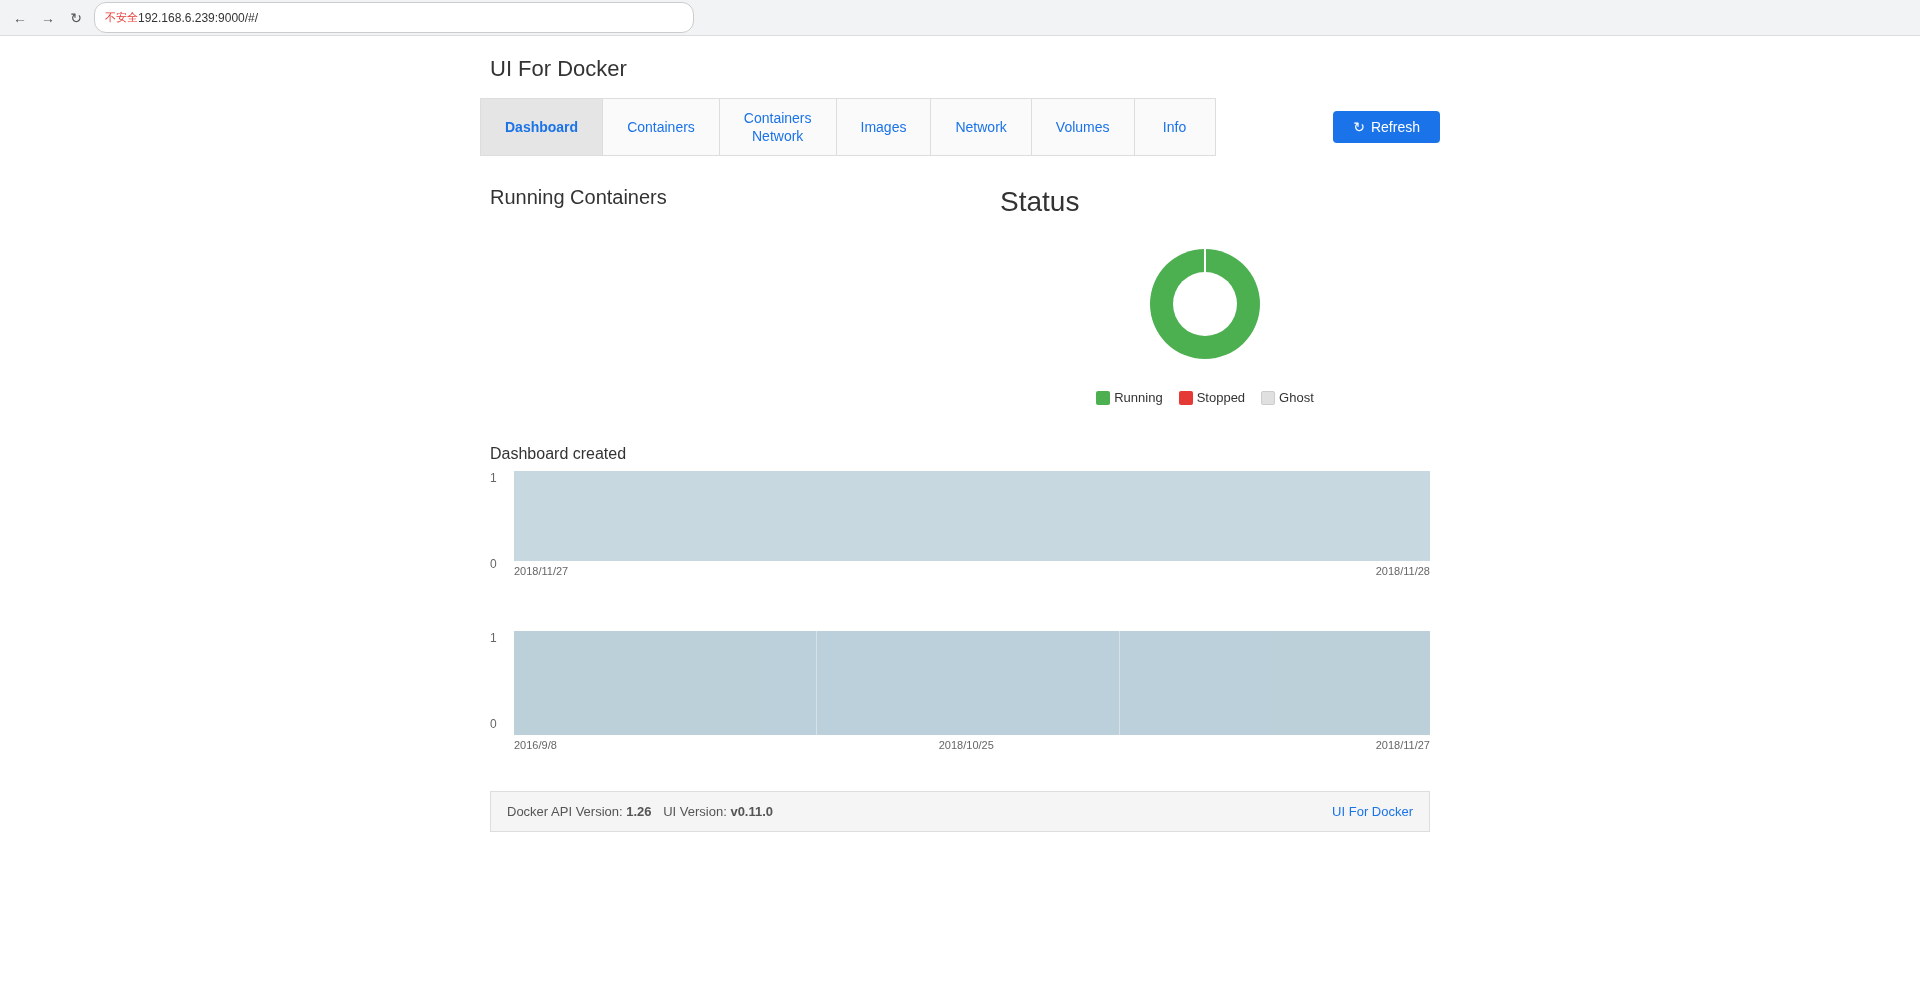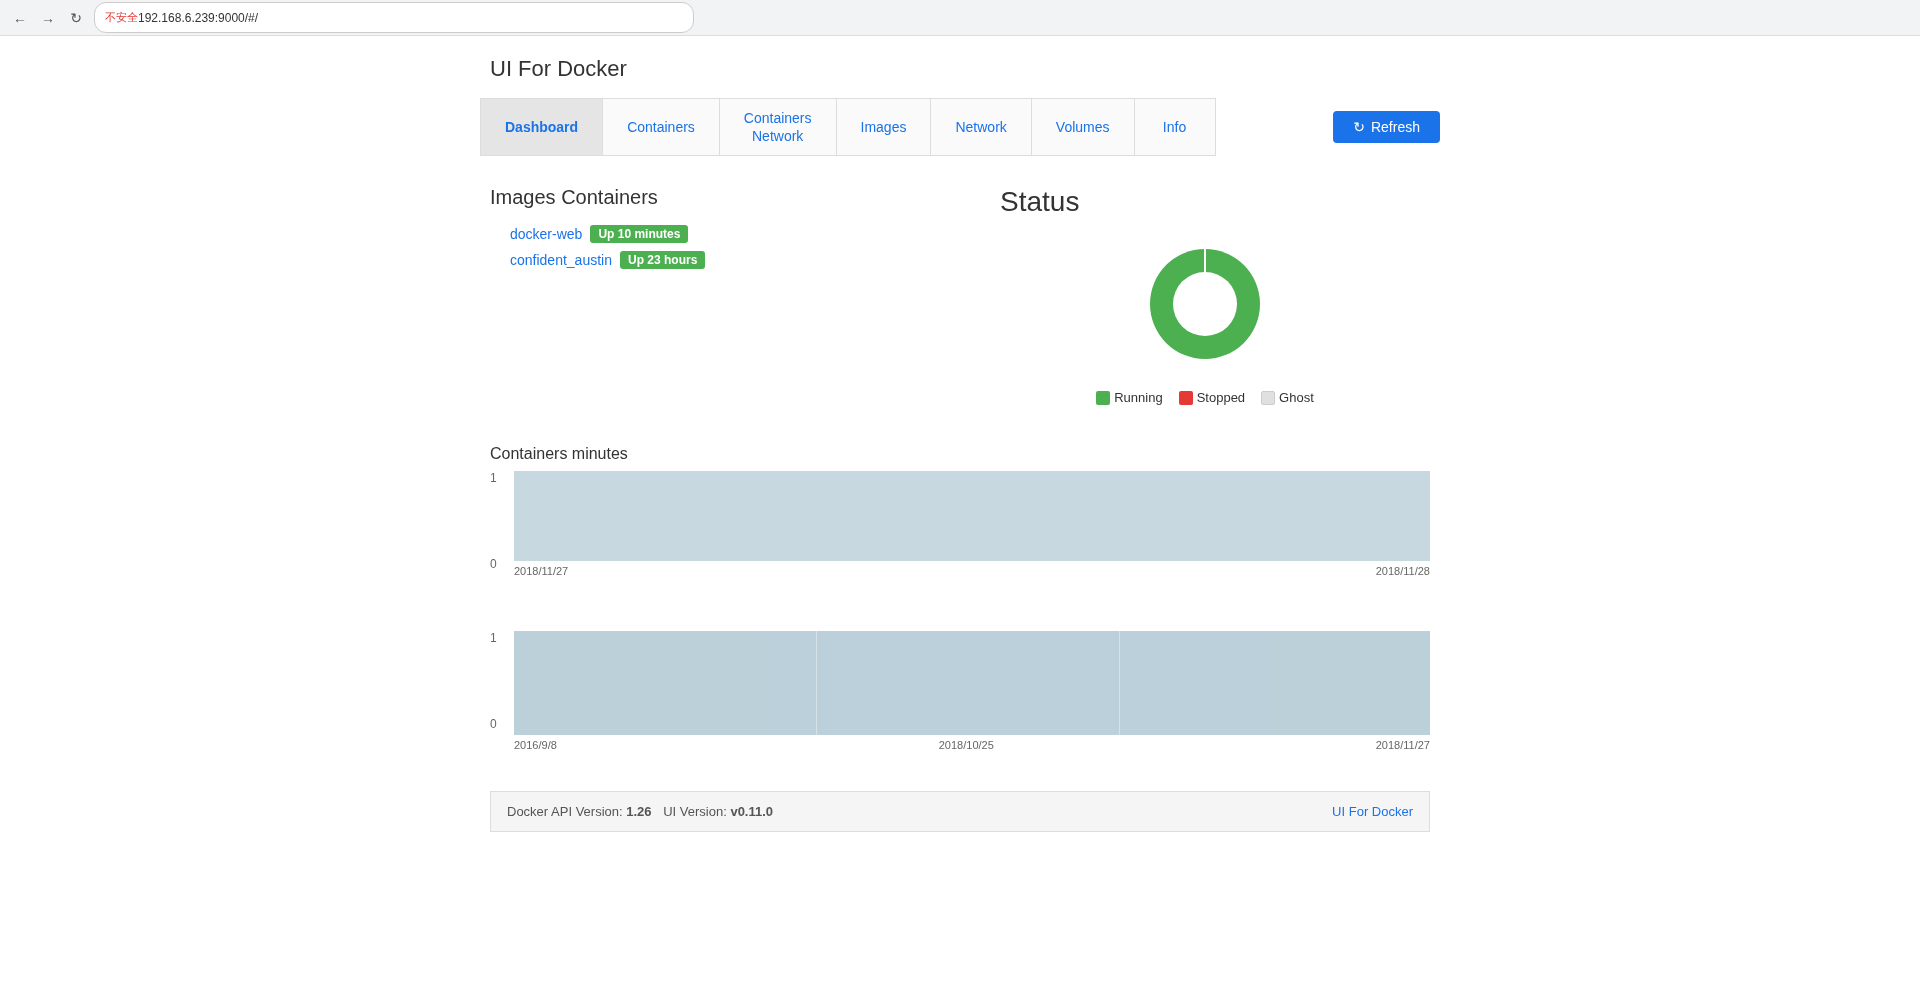--- a/index.html
+++ b/index.html
@@ -285,31 +285,21 @@
       </nav>
       <button class="refresh-btn">
         <span>↻</span>
         <span>Refresh</span>
       </button>
     </div>
 
     <div class="content-area">
 
       <div class="running-containers">
-        <h2 class="section-title">Images Containers</h2>
-        <ul class="container-list">
-          <li>
-            <a class="container-link" href="#">docker-web</a>
-            <span class="badge badge-green">Up 10 minutes</span>
-          </li>
-          <li>
-            <a class="container-link" href="#">confident_austin</a>
-            <span class="badge badge-green">Up 23 hours</span>
-          </li>
-        </ul>
+        <h2 class="section-title">Running Containers</h2>
       </div>
 
       <div class="status-section">
         <h2 class="section-title status-title">Status</h2>
         <div class="donut-container">
 
           <svg class="donut-chart" viewBox="0 0 140 140">
 
             <circle cx="70" cy="70" r="55" fill="#4caf50"></circle>
 
@@ -332,21 +322,21 @@
               <span>Ghost</span>
             </div>
           </div>
         </div>
       </div>
     </div>
 
     <div class="charts-section">
 
       <div class="chart-block">
-        <h3 class="chart-title">Containers minutes</h3>
+        <h3 class="chart-title">Dashboard created</h3>
         <div class="chart-area">
           <div class="chart-y-labels">
             <span>1</span>
             <span>0</span>
           </div>
           <div class="chart-body">
             <div class="chart-bar-area" style="background: #b0c8d4; height: 90px; flex: none;"></div>
             <div class="chart-x-labels">
               <span>2018/11/27</span>
               <span>2018/11/28</span>

